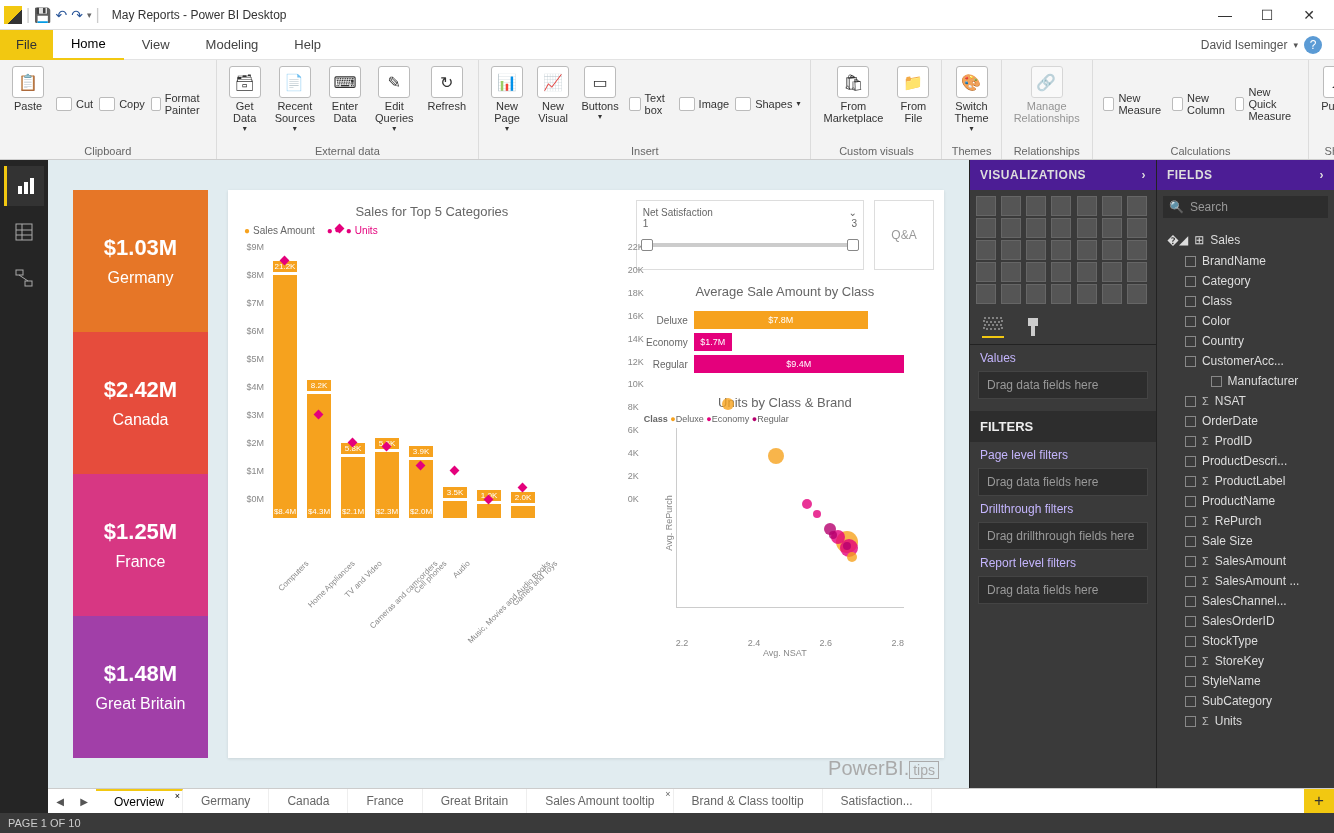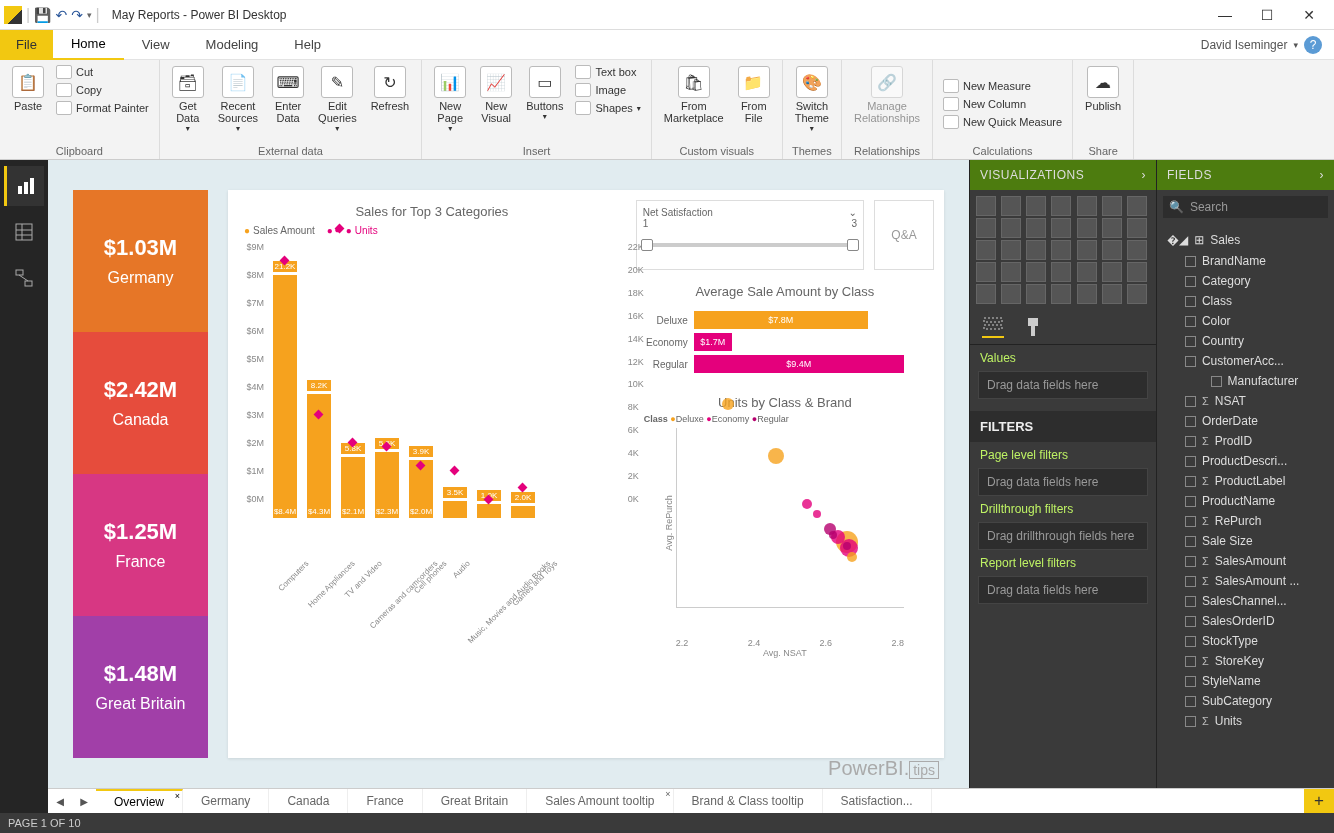--- a/index.html
+++ b/index.html
@@ -15,21 +15,21 @@
 .menu-tab { padding: 6px 18px; font-size: 13px; color: #444; height: 30px; display: flex; align-items: center; }
 .menu-tab.active { border-bottom: 2px solid #f2c811; color: #000; font-weight: 500; }
 .user-area { margin-left: auto; margin-right: 12px; font-size: 12px; color: #555; display: flex; align-items: center; gap: 6px; }
 .help-circle { width: 18px; height: 18px; border-radius: 50%; background: #5b9bd5; color: #fff; display: flex; align-items: center; justify-content: center; font-size: 12px; }
 .ribbon { height: 100px; background: #f3f3f3; border-bottom: 1px solid #ccc; display: flex; }
 .rgroup { border-right: 1px solid #dcdcdc; padding: 4px 8px 2px; display: flex; flex-direction: column; }
 .rgroup-body { display: flex; gap: 6px; flex: 1; }
 .rgroup-label { text-align: center; font-size: 11px; color: #666; padding-top: 2px; }
 .big-btn { display: flex; flex-direction: column; align-items: center; justify-content: flex-start; width: auto; min-width: 40px; padding: 2px 4px; font-size: 11px; color: #333; text-align: center; }
 .big-btn .ic { width: 32px; height: 32px; background: #fff; border: 1px solid #bbb; border-radius: 3px; margin-bottom: 2px; display: flex; align-items: center; justify-content: center; font-size: 16px; }
-.small-stack { display: flex; flex-direction: column; gap: 2px; }
+.small-stack { display: flex; flex-direction: row; gap: 2px; }
 .small-btn { font-size: 11px; color: #333; display: flex; align-items: center; gap: 4px; padding: 1px 2px; }
 .small-btn .ic { width: 16px; height: 14px; background: #fff; border: 1px solid #bbb; border-radius: 2px; }
 .main { display: flex; height: calc(833px - 30px - 30px - 100px - 25px - 20px); }
 .leftrail { width: 48px; background: #252525; display: flex; flex-direction: column; align-items: center; padding-top: 6px; gap: 6px; }
 .leftrail .rail-btn { width: 40px; height: 40px; display: flex; align-items: center; justify-content: center; color: #fff; }
 .leftrail .rail-btn.active { border-left: 3px solid #f2c811; background: #333; }
 .canvas-wrap { flex: 1; background: #e1ecf0; position: relative; overflow: hidden; }
 .canvas { position: absolute; left: 25px; top: 30px; right: 25px; bottom: 30px; display: flex; gap: 20px; }
 .cards { width: 135px; display: flex; flex-direction: column; }
 .card { flex: 1; display: flex; flex-direction: column; justify-content: center; align-items: center; color: #fff; }
@@ -61,24 +61,24 @@
 .hbar-chart { padding: 4px 8px; }
 .hbar-row { display: flex; align-items: center; gap: 6px; margin: 4px 0; font-size: 10px; color: #666; }
 .hbar-row .hlbl { width: 44px; text-align: right; }
 .hbar-row .hbar { height: 18px; color: #fff; font-size: 9px; display: flex; align-items: center; justify-content: center; }
 .scatter { height: 180px; position: relative; border-left: 1px solid #ccc; border-bottom: 1px solid #ccc; margin: 4px 30px 30px 40px; }
 .scatter .dot { position: absolute; border-radius: 50%; opacity: .8; }
 .watermark { position: absolute; bottom: 8px; right: 30px; font-size: 20px; color: #aaa; font-weight: 300; }
 .watermark .tips { color: #aaa; border: 1px solid #aaa; padding: 0 3px; font-size: 14px; }
 .rightpanes { width: 365px; display: flex; background: #3a3a3a; color: #ddd; }
 .pane { flex: 1; display: flex; flex-direction: column; border-left: 1px solid #222; }
-.pane-header { background: #4d7c0f; padding: 8px 10px; font-size: 12px; font-weight: 400; letter-spacing: .5px; display: flex; justify-content: space-between; align-items: center; }
+.pane-header { background: #4c1d95; padding: 8px 10px; font-size: 12px; font-weight: 700; letter-spacing: .5px; display: flex; justify-content: space-between; align-items: center; }
 .viz-grid { display: grid; grid-template-columns: repeat(7, 1fr); gap: 2px; padding: 6px; background: #3a3a3a; }
 .viz-ic { width: 20px; height: 20px; background: #555; border: 1px solid #666; }
-.field-section { padding: 6px 10px; font-size: 12px; color: #bef264; }
+.field-section { padding: 6px 10px; font-size: 12px; color: #c4b5fd; }
 .drop { background: #2d2d2d; padding: 6px 8px; margin: 4px 0; font-size: 12px; color: #999; border: 1px solid #444; }
 .filters-hd { background: #2d2d2d; padding: 8px 10px; font-size: 13px; font-weight: 600; color: #eee; }
 .search-box { margin: 6px; padding: 4px 6px; background: #2d2d2d; display: flex; align-items: center; gap: 6px; font-size: 12px; color: #999; }
 .field-tree { padding: 4px 6px; overflow-y: auto; font-size: 12px; }
 .field-row { display: flex; align-items: center; gap: 6px; padding: 3px 4px; color: #ddd; }
 .field-row .cb { width: 11px; height: 11px; border: 1px solid #888; }
 .sigma { font-size: 11px; color: #bbb; }
 .tabs { height: 25px; background: #fff; display: flex; align-items: center; border-top: 1px solid #ccc; }
 .tabscroll { width: 24px; text-align: center; font-size: 10px; color: #555; }
 .tab { padding: 4px 18px; font-size: 12px; color: #666; border-right: 1px solid #eee; height: 100%; display: flex; align-items: center; position: relative; }
@@ -322,21 +322,21 @@
             <div class="amt">$1.25M</div>
             <div class="ctry">France</div>
           </div>
           <div class="card" style="background: rgb(161, 63, 168);">
             <div class="amt">$1.48M</div>
             <div class="ctry">Great Britain</div>
           </div>
         </div>
       <div class="charts">
         <div class="chart-left panel">
-          <div class="panel-title">Sales for Top 3 Categories</div>
+          <div class="panel-title">Sales for Top 5 Categories</div>
           <div class="legend">
             <span class="leg-orange">Sales Amount</span>
             <span class="leg-pink-d" style="color:#e4007c"><span style="display:inline-block;width:7px;height:7px;background:#e4007c;transform:rotate(45deg);margin-right:3px"></span><span>Units</span></span>
           </div>
           <div class="barchart" id="barchart">
             <div class="yaxis" id="yaxis">
                 <div>$9M</div>
                 <div>$8M</div>
                 <div>$7M</div>
                 <div>$6M</div>

